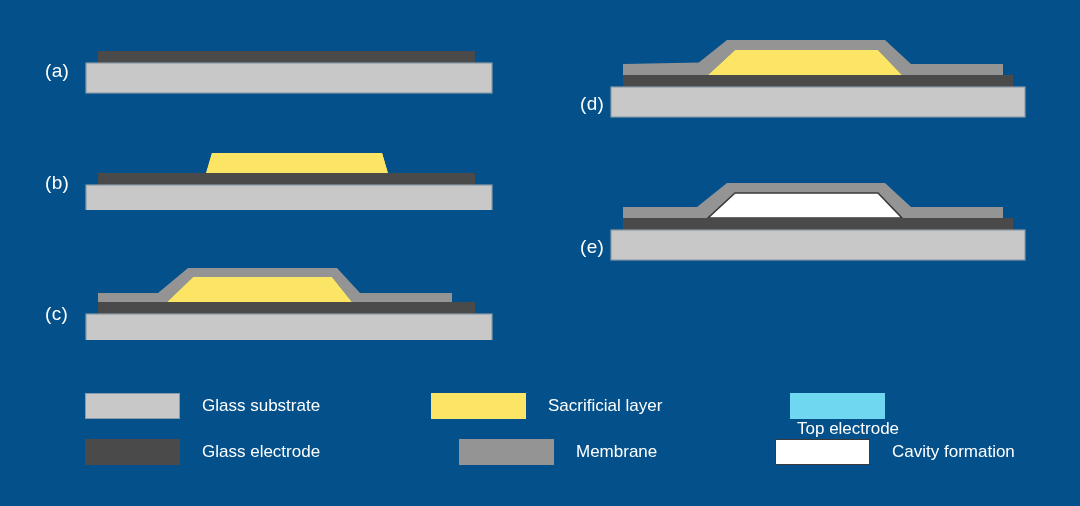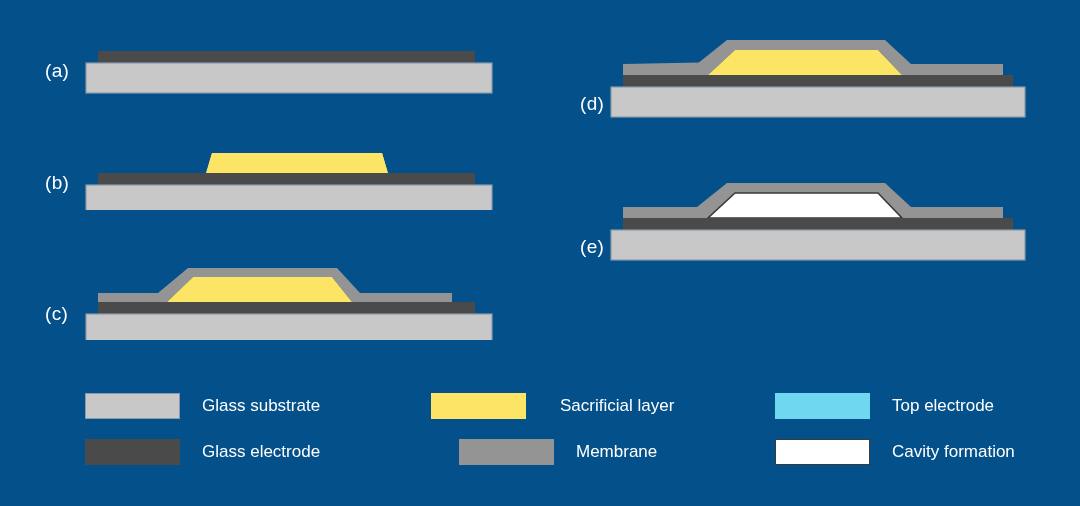--- a/index.html
+++ b/index.html
@@ -109,32 +109,32 @@
         <span class="swatch" style="background:#c8c8c8;border:1px solid #8a9aa8;"></span>
         <span class="legend-text">Glass substrate</span>
       </div>
       <div class="legend-row" style="left:0;top:59px;">
         <span class="swatch" style="background:#4a4a4a;border:1px solid #4a4a4a;"></span>
         <span class="legend-text">Glass electrode</span>
       </div>
     </div>
 
     <div class="legend-col" style="left:431px;">
-      <div class="legend-row" style="left:0;top:13px;gap:12px;">
+      <div class="legend-row" style="left:0;top:13px;">
         <span class="swatch" style="background:#fce565;border:1px solid #fce565;"></span>
         <span class="legend-text">Sacrificial layer</span>
       </div>
       <div class="legend-row" style="left:0;top:59px;margin-left:28px;">
         <span class="swatch" style="background:#949494;border:1px solid #949494;"></span>
         <span class="legend-text">Membrane</span>
       </div>
     </div>
 
     <div class="legend-col" style="left:775px;">
-      <div class="legend-row" style="left:0;top:13px;">
+      <div class="legend-row" style="left:0;top:13px;flex-direction:column;">
         <span class="swatch" style="background:#6fd7ef;border:1px solid #6fd7ef;"></span>
         <span class="legend-text">Top electrode</span>
       </div>
       <div class="legend-row" style="left:0;top:59px;text-align:right;">
         <span class="swatch" style="background:#ffffff;border:1.5px solid #3a3a3a;"></span>
         <span class="legend-text">Cavity formation</span>
       </div>
     </div>
 
   </div>

